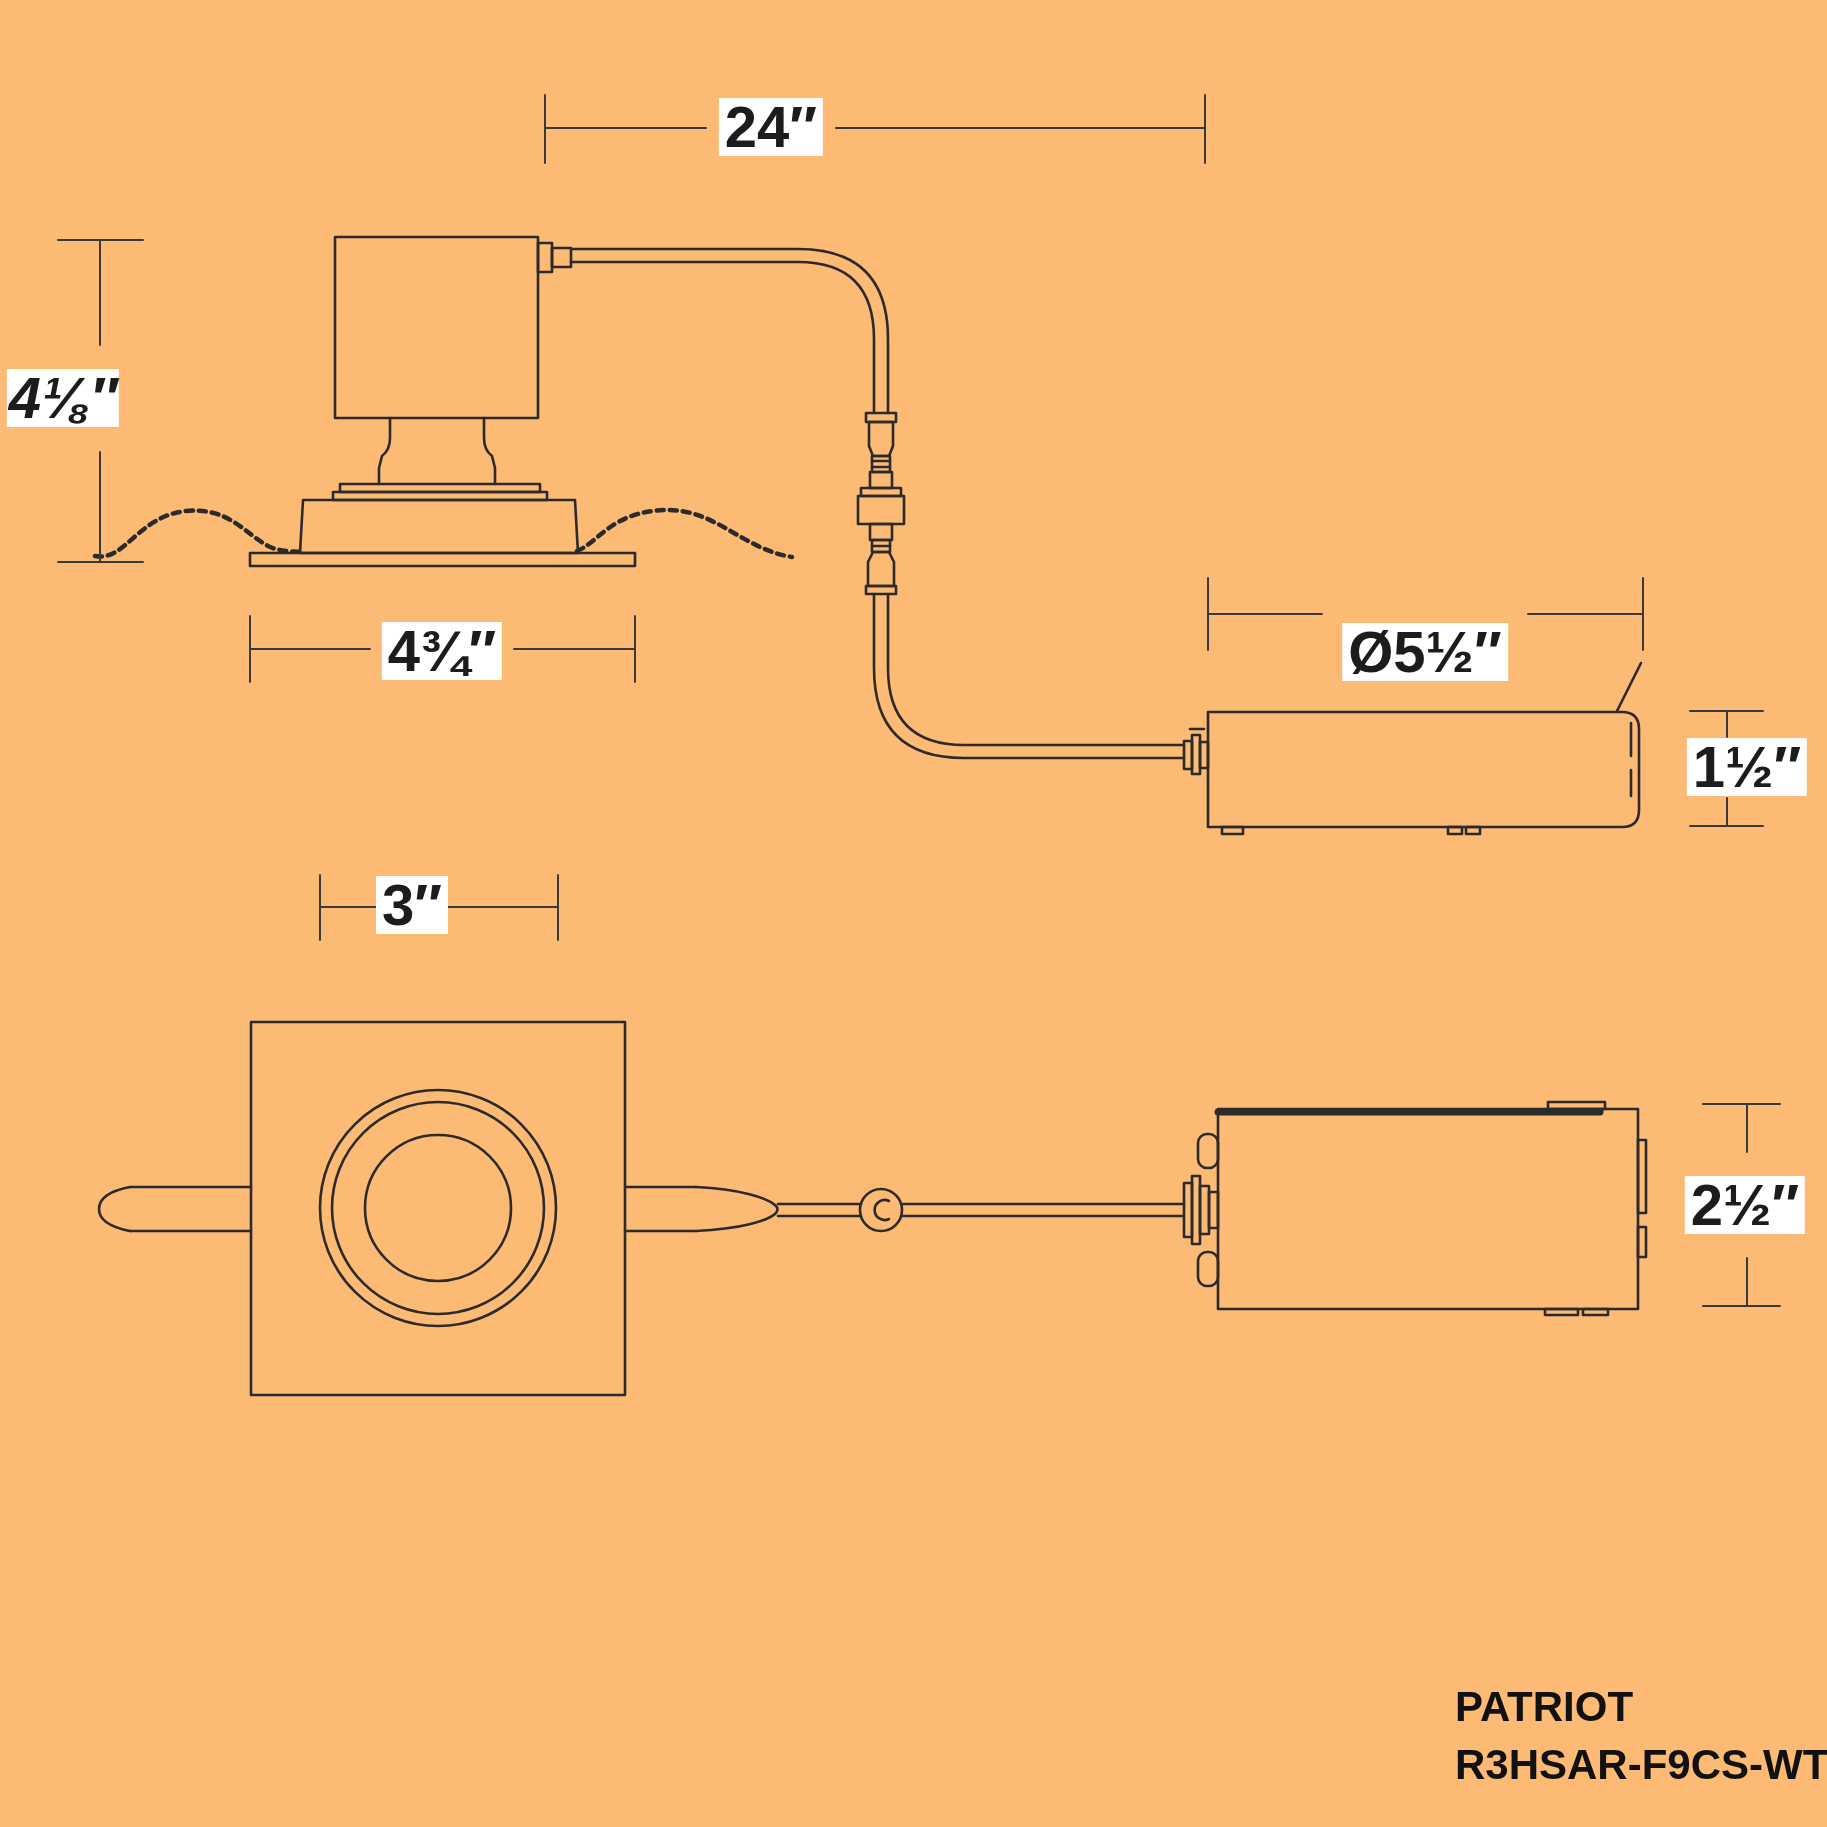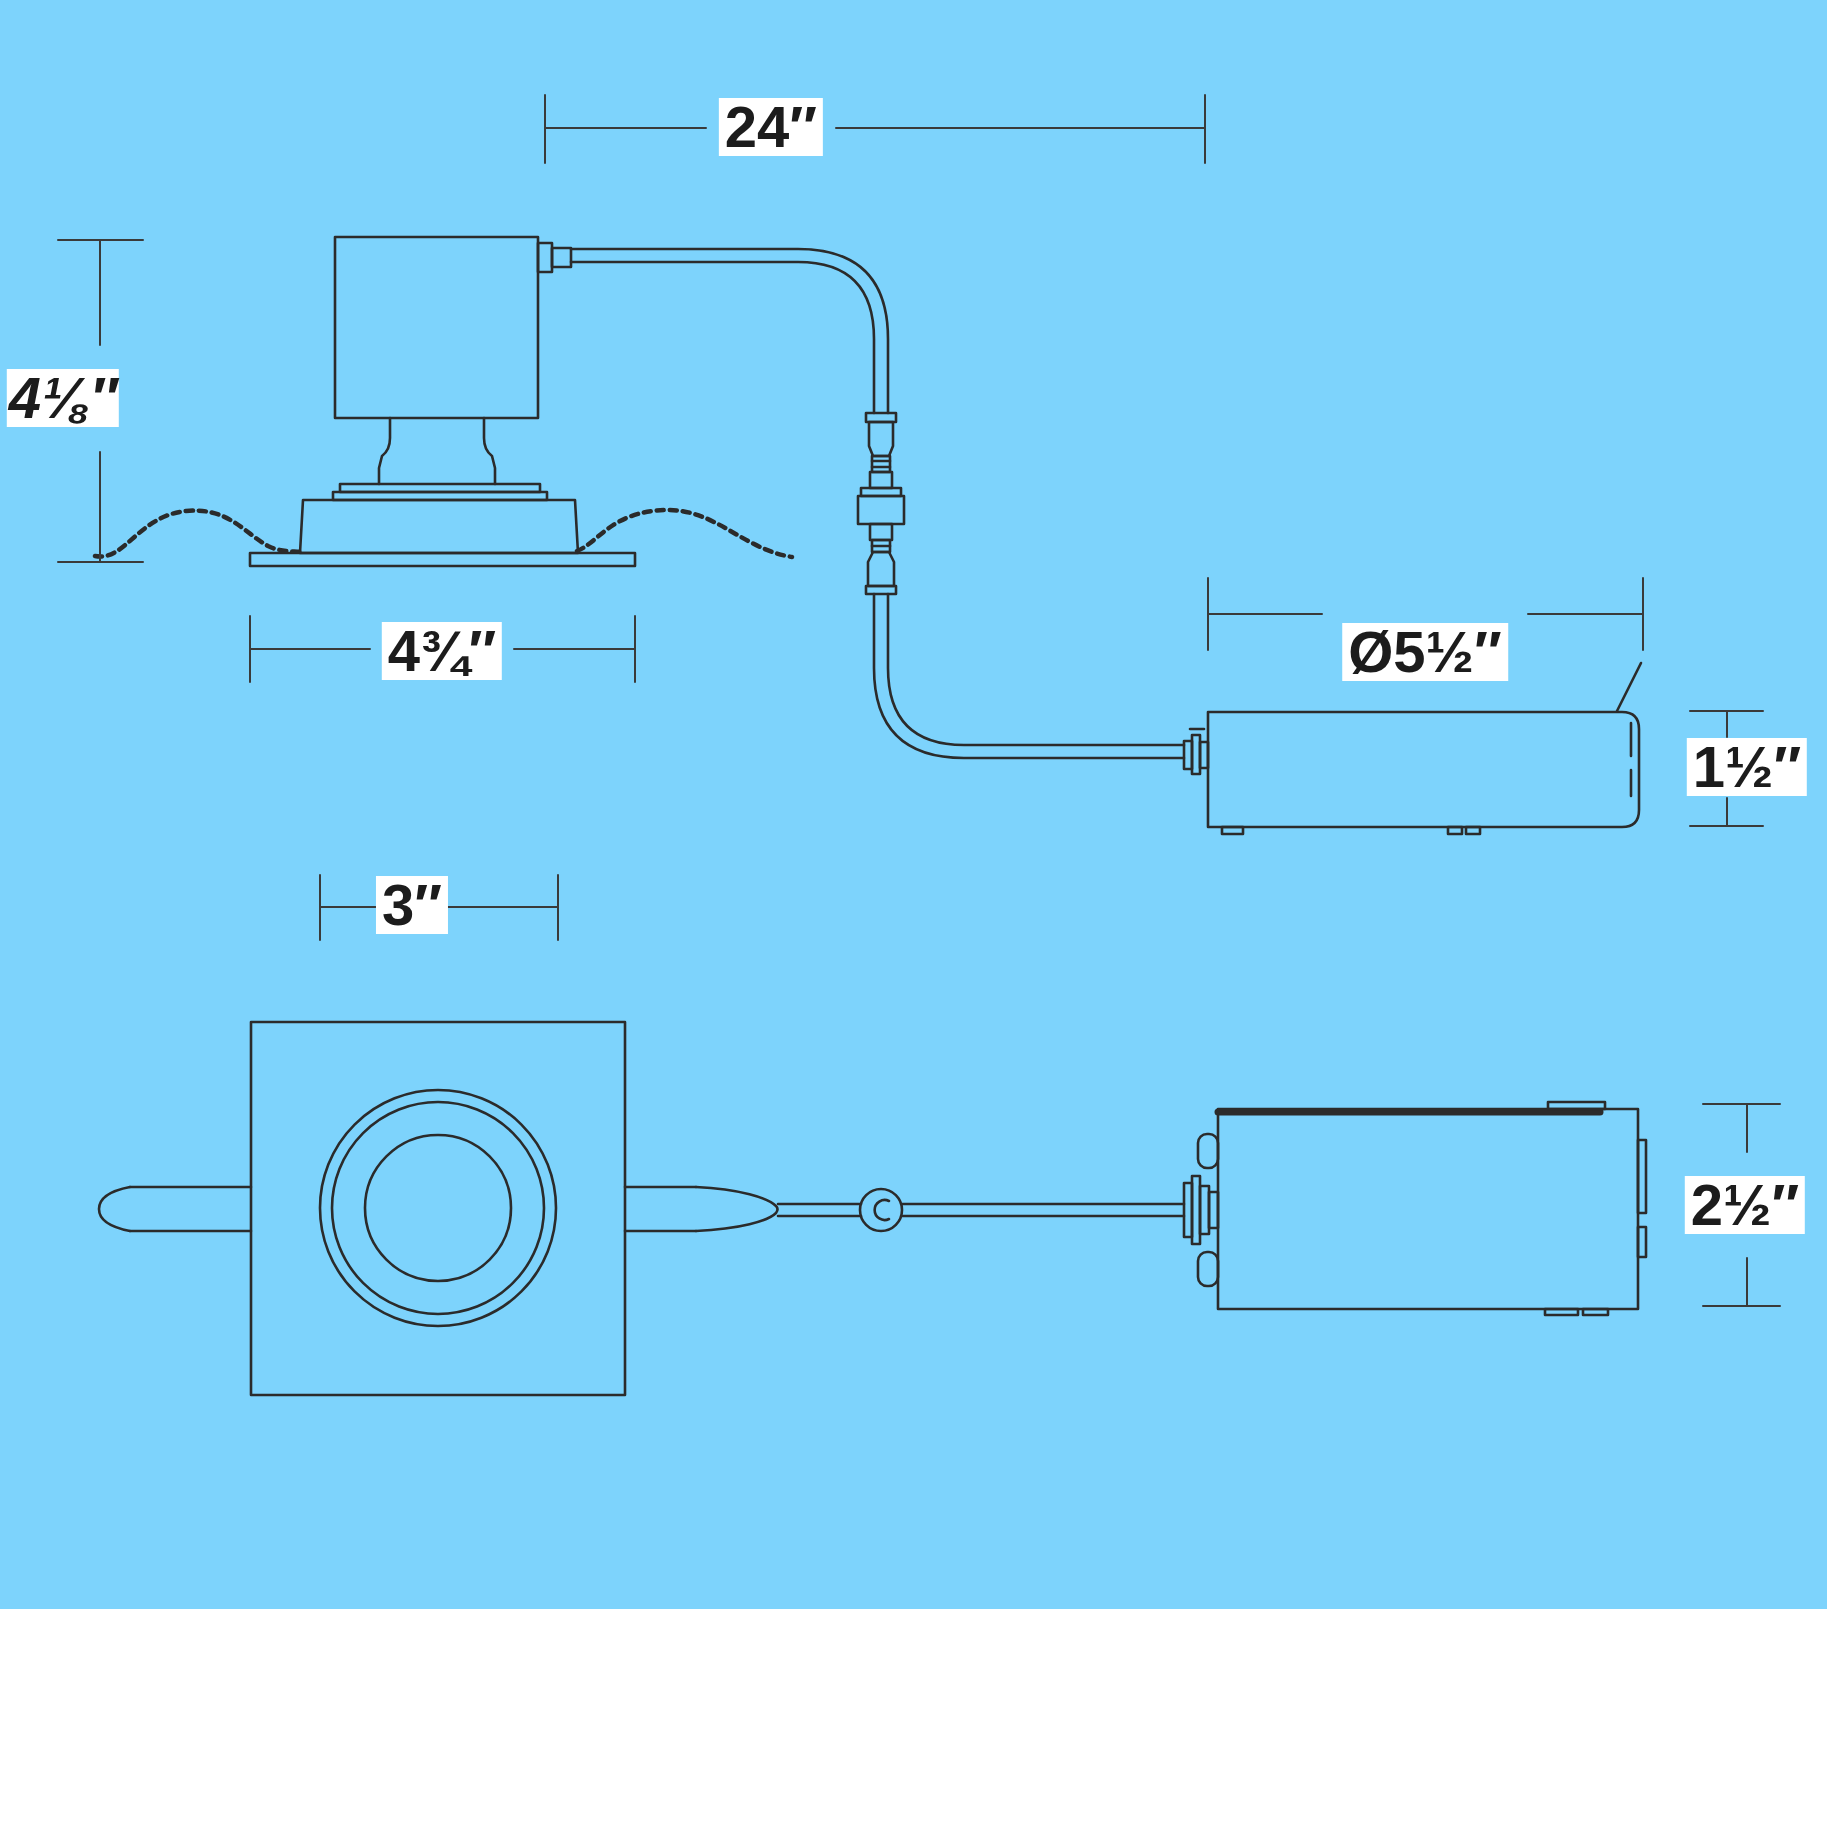--- a/index.html
+++ b/index.html
@@ -1,19 +1,19 @@
 <!DOCTYPE html>
 <html><head>
 <meta charset="utf-8">
 <style>
   html,body{margin:0;padding:0;background:#ffffff;}
   .stage{
     position:relative;
-    width:1827px;height:1609px;
-    background:#7dd3fc;
+    width:1827px;height:1827px;
+    background:#fdba74;
     font-family:"Liberation Sans","DejaVu Sans",sans-serif;
     overflow:hidden;
   }
   .stage svg{position:absolute;left:0;top:0;}
   .dim{
     position:absolute;
     transform:translate(-50%,-50%);
     font-size:58px;
     font-weight:600;
     color:#1c1c1c;
@@ -149,14 +149,18 @@
   </svg>
 
   <div class="dim" style="left:771px;top:127px;">24″</div>
   <div class="dim small-pad" style="left:63px;top:398px;font-style:italic;">4⅛″</div>
   <div class="dim" style="left:442px;top:651px;text-align:right;">4¾″</div>
   <div class="dim" style="left:1425px;top:612px;margin-top:40px;">Ø5½″</div>
   <div class="dim" style="left:1747px;top:767px;">1½″</div>
   <div class="dim" style="left:412px;top:905px;">3″</div>
   <div class="dim" style="left:1745px;top:1205px;">2½″</div>
 
+  <div class="brand" style="left:1455px;top:1678px;">
+    <span class="line">PATRIOT</span>
+    <span class="line">R3HSAR-F9CS-WT</span>
+  </div>
 
 </div>
 
 </body></html>

